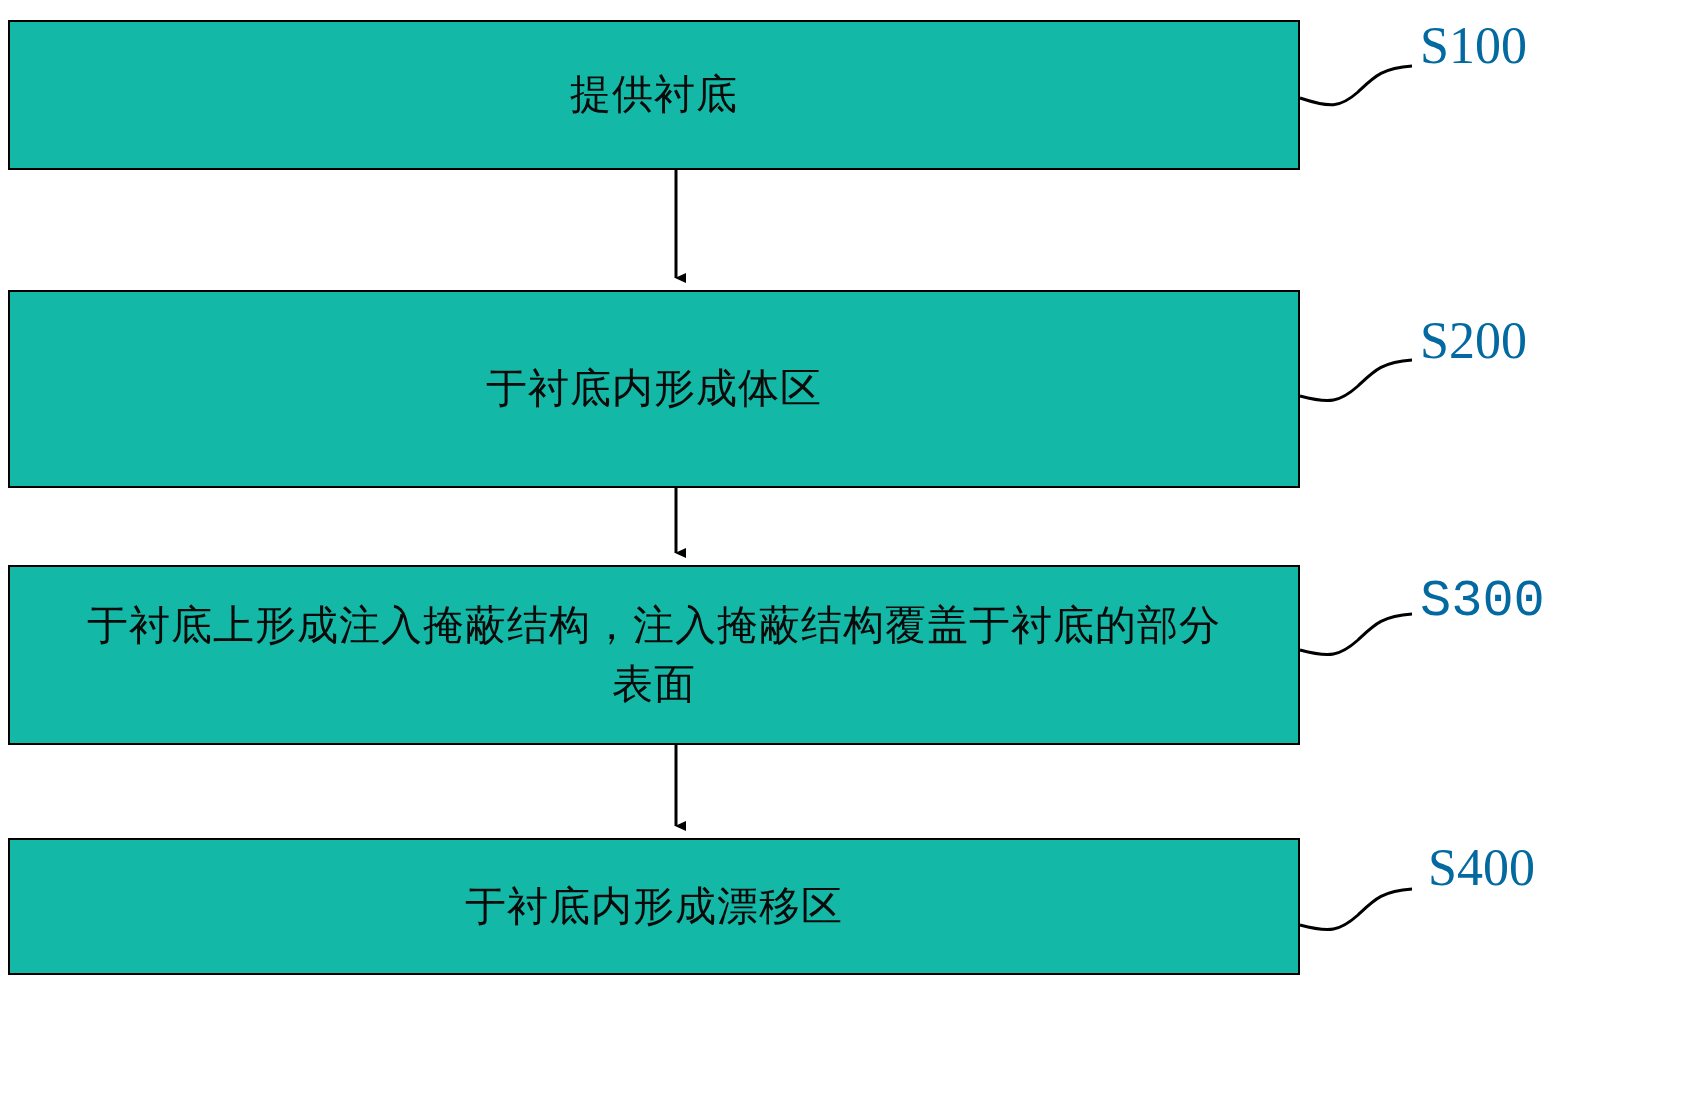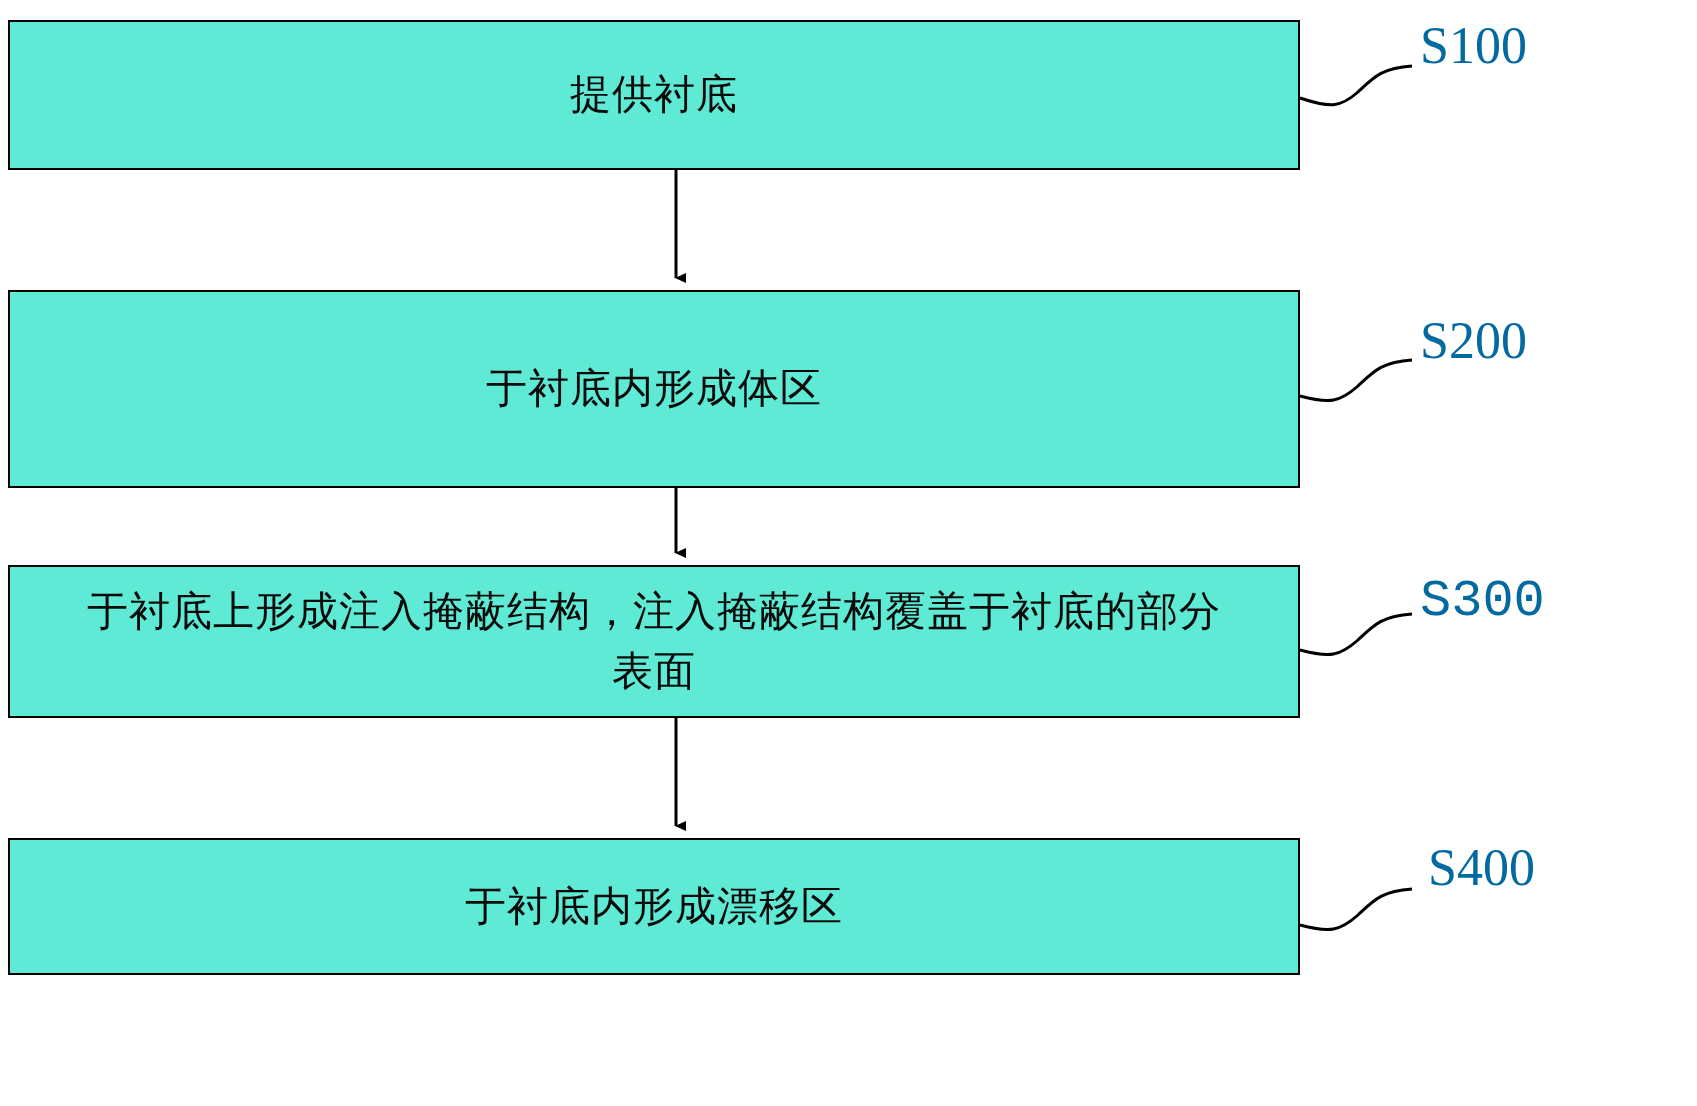--- a/index.html
+++ b/index.html
@@ -31,40 +31,40 @@
     top: 0;
     width: 1697px;
     height: 1106px;
     pointer-events: none;
   }
 
   .step-box {
     position: absolute;
     box-sizing: border-box;
     border: 2px solid #000000;
-    background: #5eead4;
+    background: #14b8a6;
     display: flex;
     align-items: center;
     justify-content: center;
     text-align: center;
   }
 
   .step-text {
     font-family: "Liberation Serif", "DejaVu Serif", serif;
     font-size: 41px;
     line-height: 1.45;
     color: #0a0a0a;
     letter-spacing: 1px;
     white-space: pre-line;
     padding: 0 14px;
   }
 
   .step-box-1 { left: 8px;  top: 20px;  width: 1292px; height: 150px; }
   .step-box-2 { left: 8px;  top: 290px; width: 1292px; height: 198px; }
-  .step-box-3 { left: 8px;  top: 565px; width: 1292px; height: 153px; }
+  .step-box-3 { left: 8px;  top: 565px; width: 1292px; height: 180px; }
   .step-box-4 { left: 8px;  top: 838px; width: 1292px; height: 137px; }
 
   .step-label {
     position: absolute;
     font-family: "Liberation Serif", "DejaVu Serif", serif;
     font-size: 52px;
     line-height: 1;
     color: #0369a1;
     white-space: nowrap;
   }

